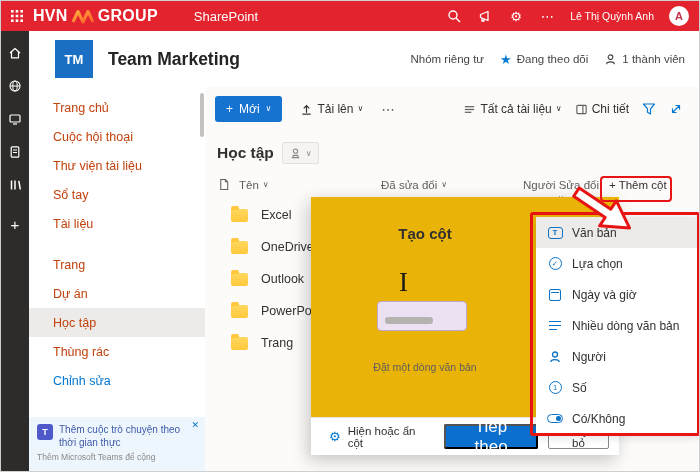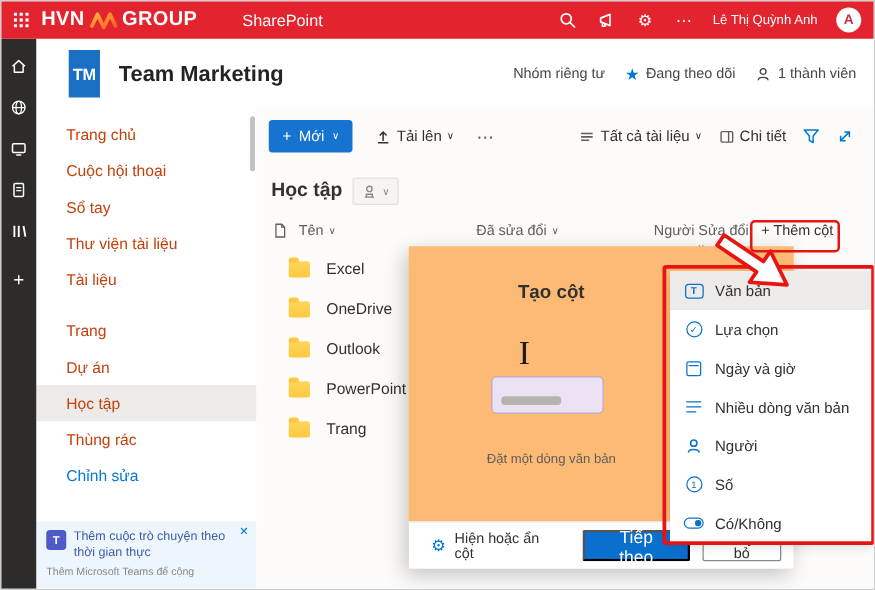--- a/index.html
+++ b/index.html
@@ -18,21 +18,21 @@
   .tb-right { margin-left:auto; display:flex; align-items:center; gap:15px; padding-right:10px; }
   .tb-icon { width:16px; height:18px; display:flex; align-items:center; justify-content:center; font-size:13px; line-height:1; cursor:pointer; color:#fff; }
   .tb-user { font-size:10.5px; white-space:nowrap; }
   .tb-avatar { width:20px; height:20px; border-radius:50%; background:#fff; color:#c4314b; font-size:11px; font-weight:bold; display:flex; align-items:center; justify-content:center; cursor:pointer; }
   
   .rail { position:absolute; left:0; top:30px; bottom:0; width:28px; background:#2d2c2b; display:flex; flex-direction:column; align-items:center; padding-top:14px; gap:17px; z-index:15; }
   .rail-btn { width:16px; height:16px; display:flex; align-items:center; justify-content:center; cursor:pointer; }
   .rail-plus { color:#fff; font-size:15px; margin-top:6px; cursor:pointer; }
   
   .site-header { position:absolute; left:28px; top:30px; right:0; height:56px; background:#fff; display:flex; align-items:center; padding-left:26px; }
-  .tm { width:25px; height:38px; background:#1a6fc4; color:#fff; display:flex; align-items:center; justify-content:center; font-size:13px; font-weight:bold; flex:none; }
+  .tm { width:38px; height:38px; background:#1a6fc4; color:#fff; display:flex; align-items:center; justify-content:center; font-size:13px; font-weight:bold; flex:none; }
   .site-title { font-size:17.5px; font-weight:700; color:#252423; margin-left:15px; white-space:nowrap; }
   .sh-right { margin-left:auto; display:flex; align-items:center; gap:16px; padding-right:14px; font-size:11.5px; color:#484644; }
   .sh-item { display:flex; align-items:center; gap:5px; white-space:nowrap; cursor:pointer; }
   .star { color:#0078d4; font-size:13px; line-height:1; }
   
   .sidenav { position:absolute; left:28px; top:86px; bottom:0; width:176px; background:#fff; z-index:2; }
   .nav-list { padding-top:6px; }
   .nav-item { height:29px; display:flex; align-items:center; padding-left:24px; font-size:12.5px; color:#c2410c; cursor:pointer; white-space:nowrap; }
   .nav-item.sel { background:#edebe9; }
   .nav-item.accent { color:#0078d4; }
@@ -61,31 +61,31 @@
   .th { position:absolute; top:6px; display:flex; align-items:center; gap:4px; cursor:pointer; white-space:nowrap; }
   .th-doc { left:13px; top:5px; }
   .th-name { left:34px; }
   .th-mod { left:176px; }
   .th-by { left:318px;flex-direction:column; }
   .th-add { left:404px; color:#323130; }
   .row { height:32px; display:flex; align-items:center; padding-left:26px; gap:13px; font-size:12.5px; color:#323130; cursor:pointer; }
   .folder { width:17px; height:13px; background:linear-gradient(#ffd75e,#ffc83d); border-radius:2px; position:relative; flex:none; }
   .folder::before { content:""; position:absolute; top:-3px; left:0; width:8px; height:4px; background:#ffc83d; border-radius:2px 2px 0 0; }
   
-  .panel { position:absolute; left:326px; top:196px; width:308px; height:258px; background:#fdba74; box-shadow:-3px 5px 16px rgba(0,0,0,.22); z-index:5; }
+  .panel { position:absolute; left:310px; top:196px; width:308px; height:258px; background:#eab308; box-shadow:-3px 5px 16px rgba(0,0,0,.22); z-index:5; }
   .panel-title { position:absolute; left:0; top:28px; width:228px; text-align:center; font-size:15px; font-weight:700; color:#323130; }
   .ibeam { position:absolute; left:88px; top:70px; font-family:"Liberation Serif","DejaVu Serif",serif; font-size:27px; color:#1b1a19; }
   .preview-box { position:absolute; left:66px; top:104px; width:90px; height:30px; background:#ece1f3; border:1px solid #bda8cb; border-radius:4px; }
   .preview-bar { position:absolute; left:7px; bottom:6px; width:48px; height:7px; background:#b5b2b0; border-radius:3px; }
   .panel-caption { position:absolute; left:0; top:164px; width:228px; text-align:center; font-size:10.5px; color:#605e5c; }
   .panel-footer { position:absolute; left:0; right:0; bottom:0; height:38px; border-top:1px solid #e7e5e3; display:flex; align-items:center; padding:0 10px 0 18px; gap:10px; background:#fff; }
   .footer-left { display:flex; align-items:center; gap:7px; font-size:11.5px; color:#323130; cursor:pointer; }
   .gear-blue { color:#0078d4; font-size:13px; line-height:1; }
   .footer-spacer { flex:1; }
-  .btn-next { background:#0b6fcd; color:#fff; font-size:14px; height:25px; padding:0 13px; border-radius:2px; display:flex; align-items:center; cursor:pointer; }
+  .btn-next { background:#0b6fcd; color:#fff; font-size:17px; height:25px; padding:0 13px; border-radius:2px; display:flex; align-items:center; cursor:pointer; }
   .btn-cancel { background:#fff; border:1px solid #8a8886; color:#323130; font-size:11.5px; height:25px; padding:0 13px; border-radius:2px; display:flex; align-items:center; cursor:pointer; }
   
   .menu { position:absolute; left:535px; top:216px; width:162px; background:#fff; z-index:6; box-shadow:0 3px 9px rgba(0,0,0,.14); }
   .menu-item { height:31px; display:flex; align-items:center; gap:9px; padding-left:11px; font-size:12px; color:#323130; cursor:pointer; white-space:nowrap; }
   .menu-item.sel { background:#edebe9; }
   .mi { flex:none; width:16px; height:16px; position:relative; color:#0a72c7; display:flex; align-items:center; justify-content:center; }
   .ic-box { width:15px; height:12px; border:1.4px solid currentColor; border-radius:3px; font-size:8px; font-weight:bold; display:flex; align-items:center; justify-content:center; }
   .ic-circ { width:13px; height:13px; border:1.4px solid currentColor; border-radius:50%; font-size:7.5px; display:flex; align-items:center; justify-content:center; }
   .ic-cal { width:12px; height:12px; border:1.4px solid currentColor; border-radius:2px; position:relative; }
   .ic-cal::before { content:""; position:absolute; left:1px; right:1px; top:2px; border-top:1.4px solid currentColor; }
@@ -206,22 +206,22 @@
           </svg>
         <span>1 thành viên</span>
       </span>
     </div>
   </section>
 
   <nav class="sidenav">
     <div class="nav-list">
       <div class="nav-item">Trang chủ</div>
       <div class="nav-item">Cuộc hội thoại</div>
+      <div class="nav-item">Thư viện tài liệu</div>
       <div class="nav-item">Sổ tay</div>
-      <div class="nav-item">Thư viện tài liệu</div>
       <div class="nav-item">Tài liệu</div>
       <div class="nav-item gap-top">Trang</div>
       <div class="nav-item">Dự án</div>
       <div class="nav-item sel">Học tập</div>
       <div class="nav-item">Thùng rác</div>
       <div class="nav-item accent gap-top-lg">Chỉnh sửa</div>
     </div>
     <div class="nav-scrollbar"></div>
     <div class="ad">
       <span class="ad-close">✕</span>

